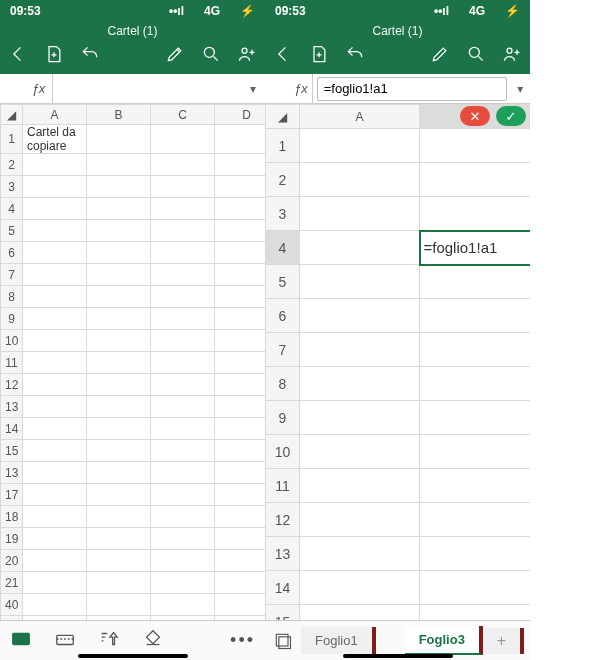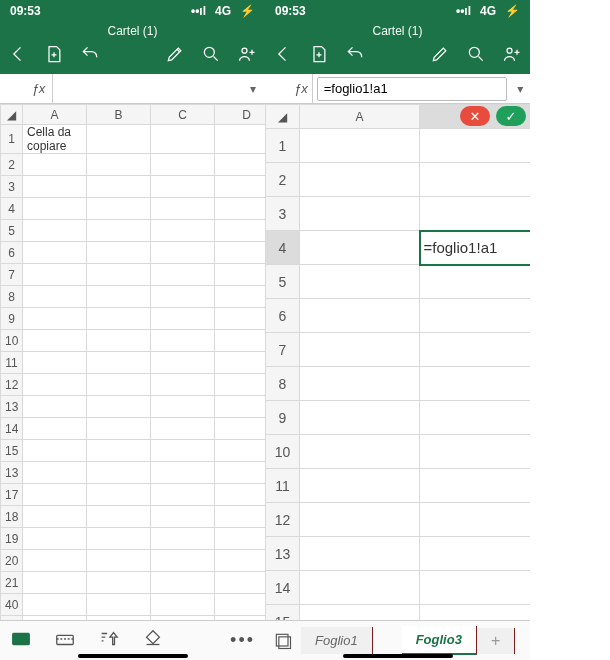--- a/index.html
+++ b/index.html
@@ -20,21 +20,21 @@
     height: 22px;
     background: #1b7347;
     color: #fff;
     display: flex;
     align-items: center;
     justify-content: space-between;
     padding: 0 10px;
     font-size: 12px;
     font-weight: 600;
   }
-  .sb-right { display: flex; align-items: center; gap: 9px; }
+  .sb-right { display: flex; align-items: center; gap: 20px; }
   .header {
     background: #1b7347;
     color: #fff;
     display: flex;
     flex-direction: column;
     padding-bottom: 4px;
   }
   .title-row {
     text-align: center;
     font-size: 12px;
@@ -144,23 +144,22 @@
     border-top: 1px solid #ccc;
     display: flex; align-items: center;
     background: #fafafa;
   }
   .stb-ic { width: 36px; display:flex; justify-content:center; }
   .stb-ic svg { width:20px; height:20px; stroke:#555; fill:none; stroke-width:1.4; }
   .sheet-tab {
     padding: 6px 14px;
     font-size: 13px;
     color: #666;
-    border-right: 1px solid #7f1d1d;
+    border-right: 4px solid #7f1d1d;
     background: #f0f0f0;
-    font-style: italic;
   }
   .sheet-tab.active {
     background: #fff;
     color: #1b7347;
     font-weight: 600;
     border-bottom: 2px solid #1b7347;
     margin-left: 29px;
   }
   .sheet-tab.add { color:#999; font-size:16px; padding: 4px 14px; background:#f0f0f0; }
   .home-ind {
@@ -256,21 +255,21 @@
         <th>◢</th>
         <th>A</th>
         <th>B</th>
         <th>C</th>
         <th>D</th>
         <th></th>
       </tr>
       <tr>
             <th class="rowhdr">1</th>
             <td>
-              <div>Cella da</div>
+              <div>Cartel da</div>
               <div>copiare</div>
             </td>
             <td></td>
             <td></td>
             <td></td>
             <td></td>
           </tr>
       <tr>
             <th class="rowhdr">2</th>
             <td></td>

